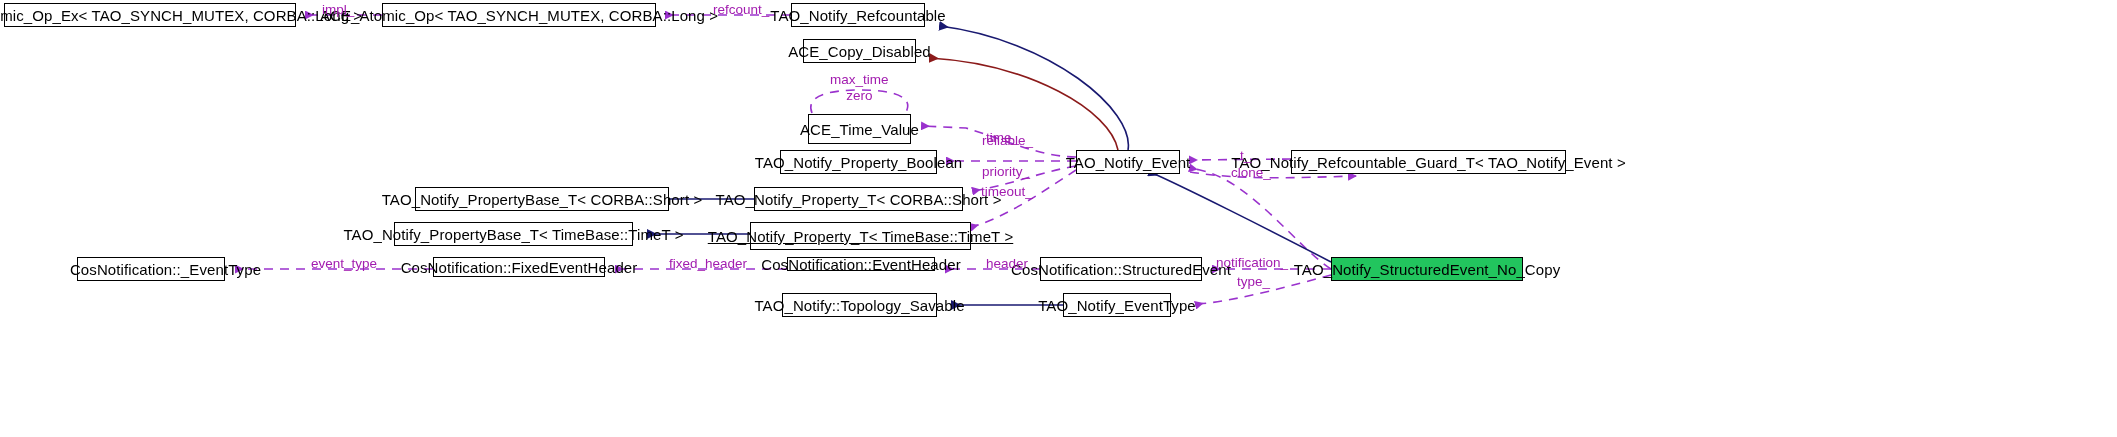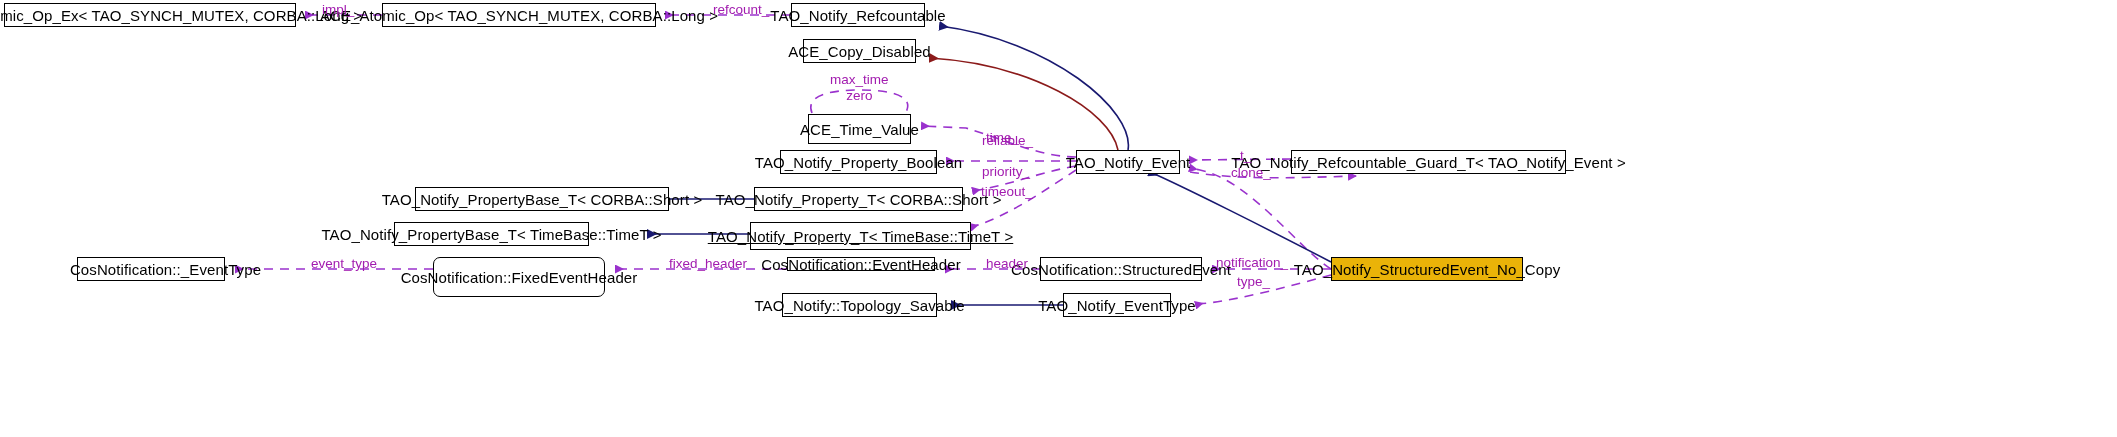--- a/index.html
+++ b/index.html
@@ -35,21 +35,21 @@
     font-size: 15px;
     line-height: 1;
     display: flex;
     align-items: center;
     justify-content: center;
     white-space: nowrap;
     letter-spacing: 0.1px;
     z-index: 5;
   }
   .node.highlight {
-    background: #eab308;
+    background: #22c55e;
   }
   .edge-label {
     position: absolute;
     font-size: 13.5px;
     color: #a21caf;
     white-space: nowrap;
     line-height: 1.05;
     text-align: center;
     z-index: 6;
   }
@@ -111,26 +111,26 @@
 
   <div id="node-container">
       <div class="node" style="left: 4px; top: 3px; width: 292px; height: 24px;">ACE_Atomic_Op_Ex&lt; TAO_SYNCH_MUTEX, CORBA::Long &gt;</div>
       <div class="node" style="left: 382px; top: 3px; width: 274px; height: 24px;">ACE_Atomic_Op&lt; TAO_SYNCH_MUTEX, CORBA::Long &gt;</div>
       <div class="node" style="left: 791px; top: 3px; width: 134px; height: 24px;">TAO_Notify_Refcountable</div>
       <div class="node" style="left: 803px; top: 39px; width: 113px; height: 24px;">ACE_Copy_Disabled</div>
       <div class="node" style="left: 808px; top: 114px; width: 103px; height: 30px; text-align: center;">ACE_Time_Value</div>
       <div class="node" style="left: 780px; top: 150px; width: 157px; height: 24px;">TAO_Notify_Property_Boolean</div>
       <div class="node" style="left: 403px; top: 187px; width: 254px; height: 24px; margin-left: 12px;">TAO_Notify_PropertyBase_T&lt; CORBA::Short &gt;</div>
       <div class="node" style="left: 754px; top: 187px; width: 209px; height: 24px;">TAO_Notify_Property_T&lt; CORBA::Short &gt;</div>
-      <div class="node" style="left: 394px; top: 222px; width: 195px; height: 24px;">TAO_Notify_PropertyBase_T&lt; TimeBase::TimeT &gt;</div>
+      <div class="node" style="left: 394px; top: 222px; width: 239px; height: 24px;">TAO_Notify_PropertyBase_T&lt; TimeBase::TimeT &gt;</div>
       <div class="node" style="left: 750px; top: 222px; width: 221px; height: 28px; text-decoration: underline;">TAO_Notify_Property_T&lt; TimeBase::TimeT &gt;</div>
       <div class="node" style="left: 1076px; top: 150px; width: 104px; height: 24px;">TAO_Notify_Event</div>
       <div class="node" style="left: 1291px; top: 150px; width: 275px; height: 24px;">TAO_Notify_Refcountable_Guard_T&lt; TAO_Notify_Event &gt;</div>
       <div class="node" style="left: 77px; top: 257px; width: 148px; height: 24px; padding-left: 29px;">CosNotification::_EventType</div>
-      <div class="node" style="left: 433px; top: 257px; width: 172px; height: 40px; border-radius: 7px;">CosNotification::FixedEventHeader</div>
+      <div class="node" style="left: 433px; top: 257px; width: 172px; height: 20px;">CosNotification::FixedEventHeader</div>
       <div class="node" style="left: 787px; top: 257px; width: 148px; height: 14px;">CosNotification::EventHeader</div>
       <div class="node" style="left: 1040px; top: 257px; width: 162px; height: 24px;">CosNotification::StructuredEvent</div>
       <div class="node highlight" style="left: 1331px; top: 257px; width: 192px; height: 24px;">TAO_Notify_StructuredEvent_No_Copy</div>
       <div class="node" style="left: 782px; top: 293px; width: 155px; height: 24px;">TAO_Notify::Topology_Savable</div>
       <div class="node" style="left: 1063px; top: 293px; width: 108px; height: 24px;">TAO_Notify_EventType</div>
     </div>
   <div id="label-container">
       <div class="edge-label" style="left: 322px; top: 3px;">impl_</div>
       <div class="edge-label" style="left: 677px; top: 3px; padding-left: 36px;">refcount_</div>
       <div class="edge-label two-line" style="left: 830px; top: 72px;">

